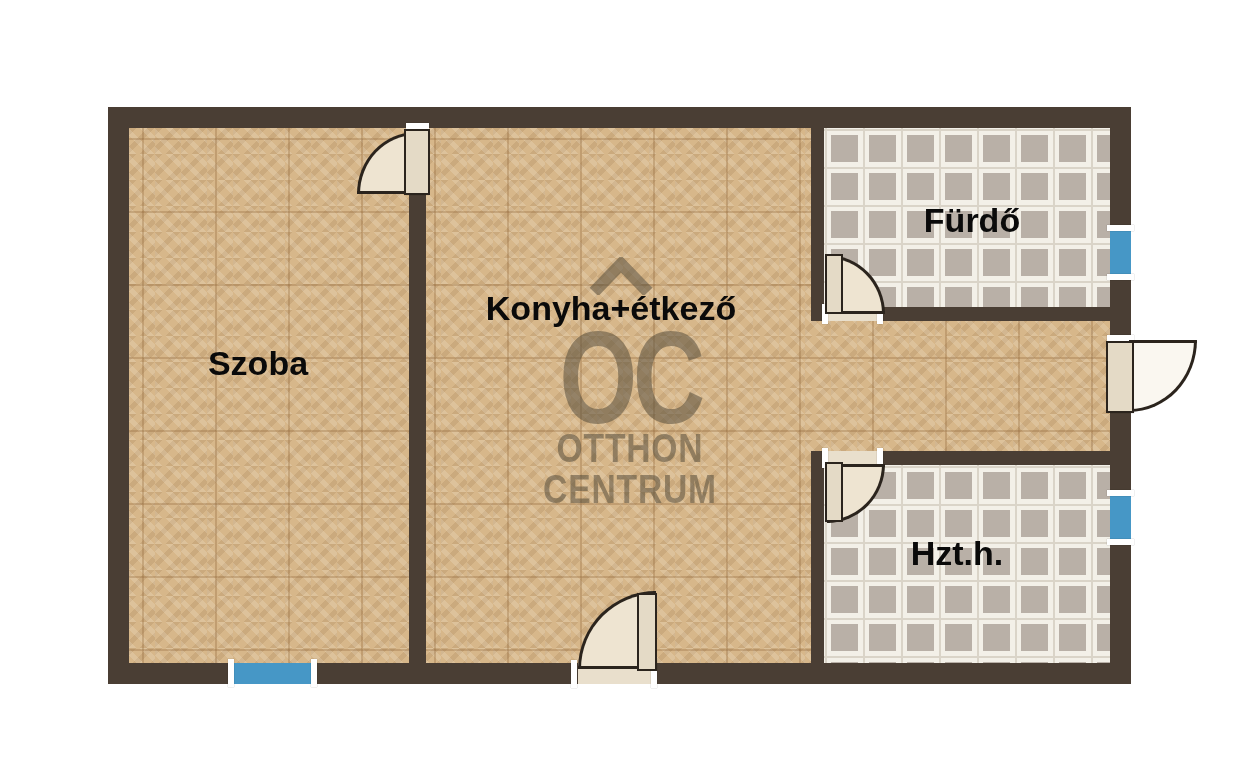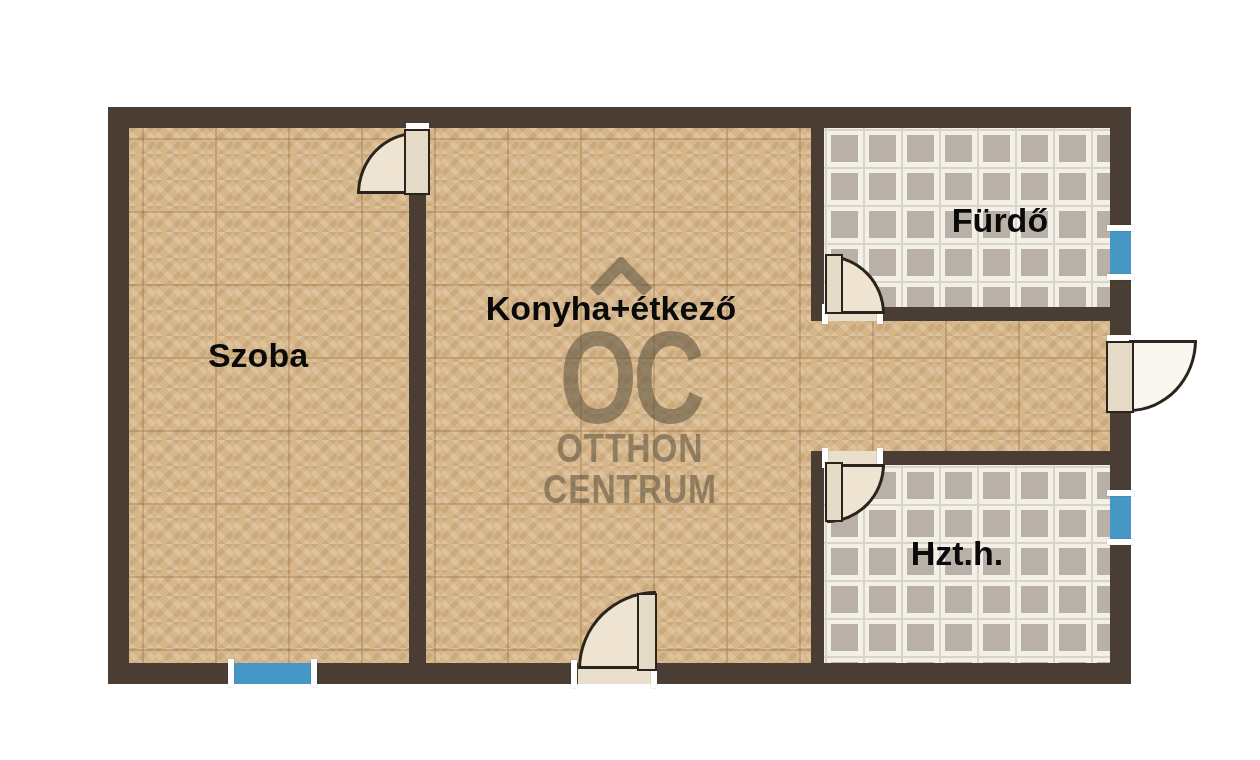--- a/index.html
+++ b/index.html
@@ -138,18 +138,18 @@
   <div class="abs leaf" style="left:637px; top:593px; width:16px; height:74px;"></div>
   <div class="abs cap" style="left:571px; top:660px; width:6px; height:28px;"></div>
   <div class="abs cap" style="left:651px; top:660px; width:6px; height:28px;"></div>
 
   <div class="abs opening" style="left:1110px; top:342px; width:21px; height:67px;"></div>
   <div class="abs pie br out" style="left:1129px; top:340px; width:62px; height:66px;"></div>
   <div class="abs leaf" style="left:1106px; top:341px; width:24px; height:68px;"></div>
   <div class="abs cap" style="left:1107px; top:335px; width:27px; height:6px;"></div>
   <div class="abs cap" style="left:1107px; top:407px; width:27px; height:6px;"></div>
 
-  <div class="abs room-label" style="left:258px; top:355px;">Szoba</div>
+  <div class="abs room-label" style="left:258px; top:363px;">Szoba</div>
   <div class="abs room-label" style="left:611px; top:308px;">Konyha+étkező</div>
-  <div class="abs room-label" style="left:972px; top:220px;margin-left:28px;">Fürdő</div>
+  <div class="abs room-label" style="left:972px; top:220px;">Fürdő</div>
   <div class="abs room-label" style="left:957px; top:553px;">Hzt.h.</div>
 
 </div>
 
 </body></html>

